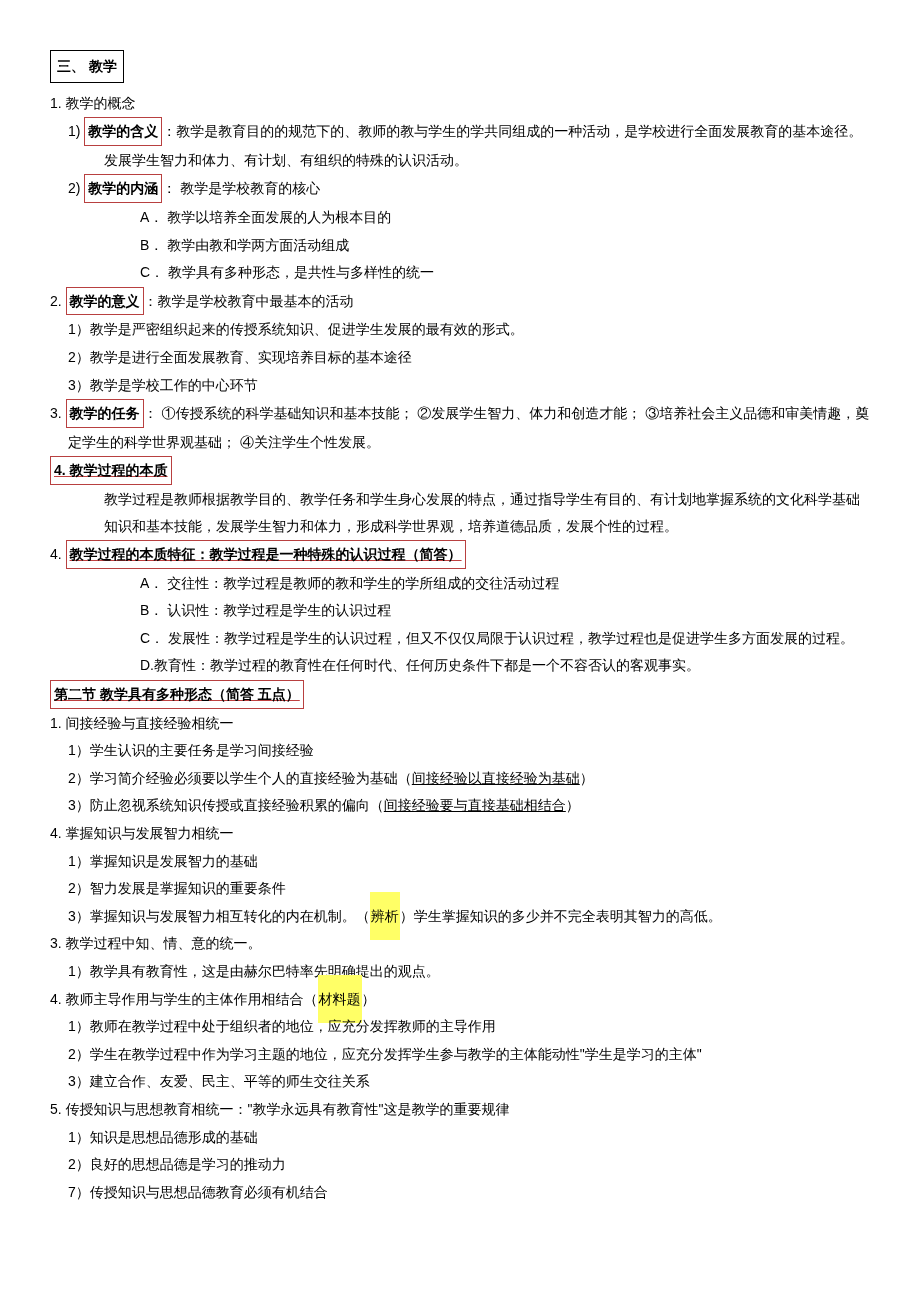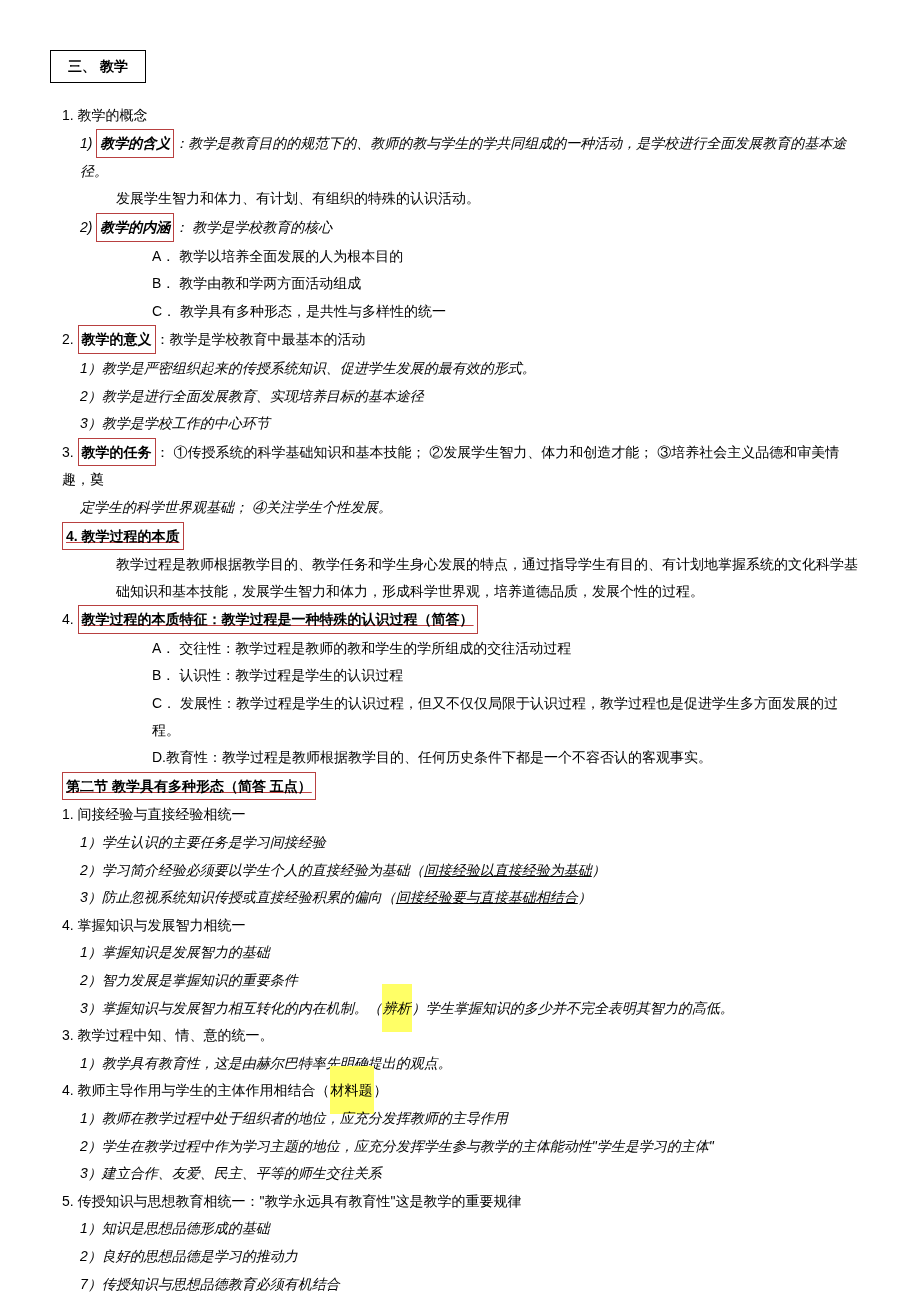--- a/index.html
+++ b/index.html
@@ -8,26 +8,26 @@
     line-height: 1.9;
     color: #000;
     background: #fff;
     margin: 0;
     padding: 50px 50px 50px 50px;
     width: 820px;
   }
   .section-title {
     border: 1.5px solid #000;
     display: inline-block;
-    padding: 2px 17px;
+    padding: 2px 6px;
     font-weight: bold;
-    margin-bottom: 18px;
+    margin-bottom: 6px;
   }
-  .line { margin: 1px 12px; }
-  .indent1 { padding-left: 18px; font-style: italic; }
+  .line { margin: 1px 0; }
+  .indent1 { padding-left: 18px; }
   .indent2 { padding-left: 54px; }
   .indent3 { padding-left: 90px; }
   .box {
     border: 1.5px solid #b84040;
     padding: 0px 3px;
     display: inline-block;
   }
   .bold { font-weight: bold; }
   .ul-red { text-decoration: underline; text-decoration-color: #c04040; text-align: right; }
   .ul { text-decoration: underline; }
@@ -56,21 +56,21 @@
 <div class="line">3. <span class="box bold">教学的任务</span><span>： ①传授系统的科学基础知识和基本技能； ②发展学生智力、体力和创造才能； ③培养社会主义品德和审美情趣，奠</span></div>
 <div class="line indent1">定学生的科学世界观基础； ④关注学生个性发展。</div>
 
 <div class="line"><span class="box bold ul-red">4. 教学过程的本质</span></div>
 <div class="line indent2">教学过程是教师根据教学目的、教学任务和学生身心发展的特点，通过指导学生有目的、有计划地掌握系统的文化科学基础知识和基本技能，发展学生智力和体力，形成科学世界观，培养道德品质，发展个性的过程。</div>
 
 <div class="line"><span>4.</span> <span class="box bold ul-red">教学过程的本质特征：教学过程是一种特殊的认识过程（简答）</span></div>
 <div class="line indent3">A． 交往性：教学过程是教师的教和学生的学所组成的交往活动过程</div>
 <div class="line indent3">B． 认识性：教学过程是学生的认识过程</div>
 <div class="line indent3">C． 发展性：教学过程是学生的认识过程，但又不仅仅局限于认识过程，教学过程也是促进学生多方面发展的过程。</div>
-<div class="line indent3">D.教育性：教学过程是教师根据教学目的、任何历史条件下都是一个不容否认的客观事实。</div>
+<div class="line indent3">D.教育性：教学过程的教育性在任何时代、任何历史条件下都是一个不容否认的客观事实。</div>
 
 <div class="line"><span class="box bold ul-red">第二节 教学具有多种形态（简答 五点）</span></div>
 
 <div class="line">1. 间接经验与直接经验相统一</div>
 <div class="line indent1">1）学生认识的主要任务是学习间接经验</div>
 <div class="line indent1"><span>2）学习简介经验必须要以学生个人的直接经验为基础（</span><span class="ul">间接经验以直接经验为基础</span><span>）</span></div>
 <div class="line indent1"><span>3）防止忽视系统知识传授或直接经验积累的偏向（</span><span class="ul">间接经验要与直接基础相结合</span><span>）</span></div>
 
 <div class="line">4. 掌握知识与发展智力相统一</div>
 <div class="line indent1">1）掌握知识是发展智力的基础</div>

